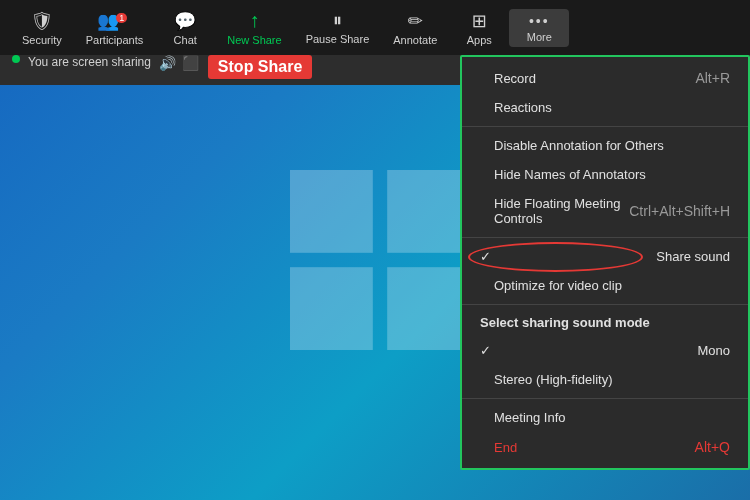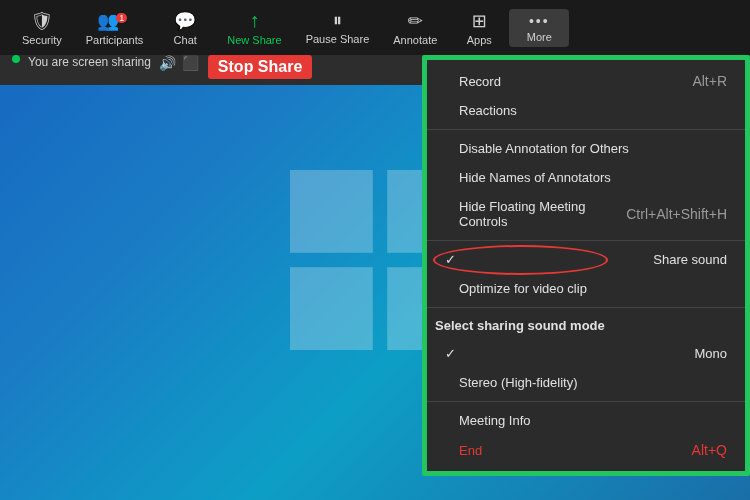--- a/index.html
+++ b/index.html
@@ -101,23 +101,23 @@
       font-size: 16px;
       cursor: pointer;
       font-weight: 600;
     }
 
     
     .dropdown-menu {
       position: absolute;
       top: 55px;
       right: 0;
-      width: 328px;
+      width: 290px;
       background: #2b2b2b;
-      border: 5px solid #22c55e;
+      border: 2px solid #22c55e;
       z-index: 200;
       border-radius: 2px;
       padding: 6px 0;
     }
 
     .menu-item {
       display: flex;
       align-items: center;
       justify-content: space-between;
       padding: 7px 18px;
@@ -139,21 +139,21 @@
 
     .menu-item.no-check { padding-left: 32px; }
 
     .menu-divider {
       height: 1px;
       background: #444;
       margin: 4px 0;
     }
 
     .menu-section-label {
-      padding: 6px 8px;
+      padding: 6px 18px;
       color: #e0e0e0;
       font-size: 13px;
       font-weight: 600;
     }
 
     .menu-item.end-item { color: #e53935; }
 
     
     .share-sound-row {
       position: relative;

